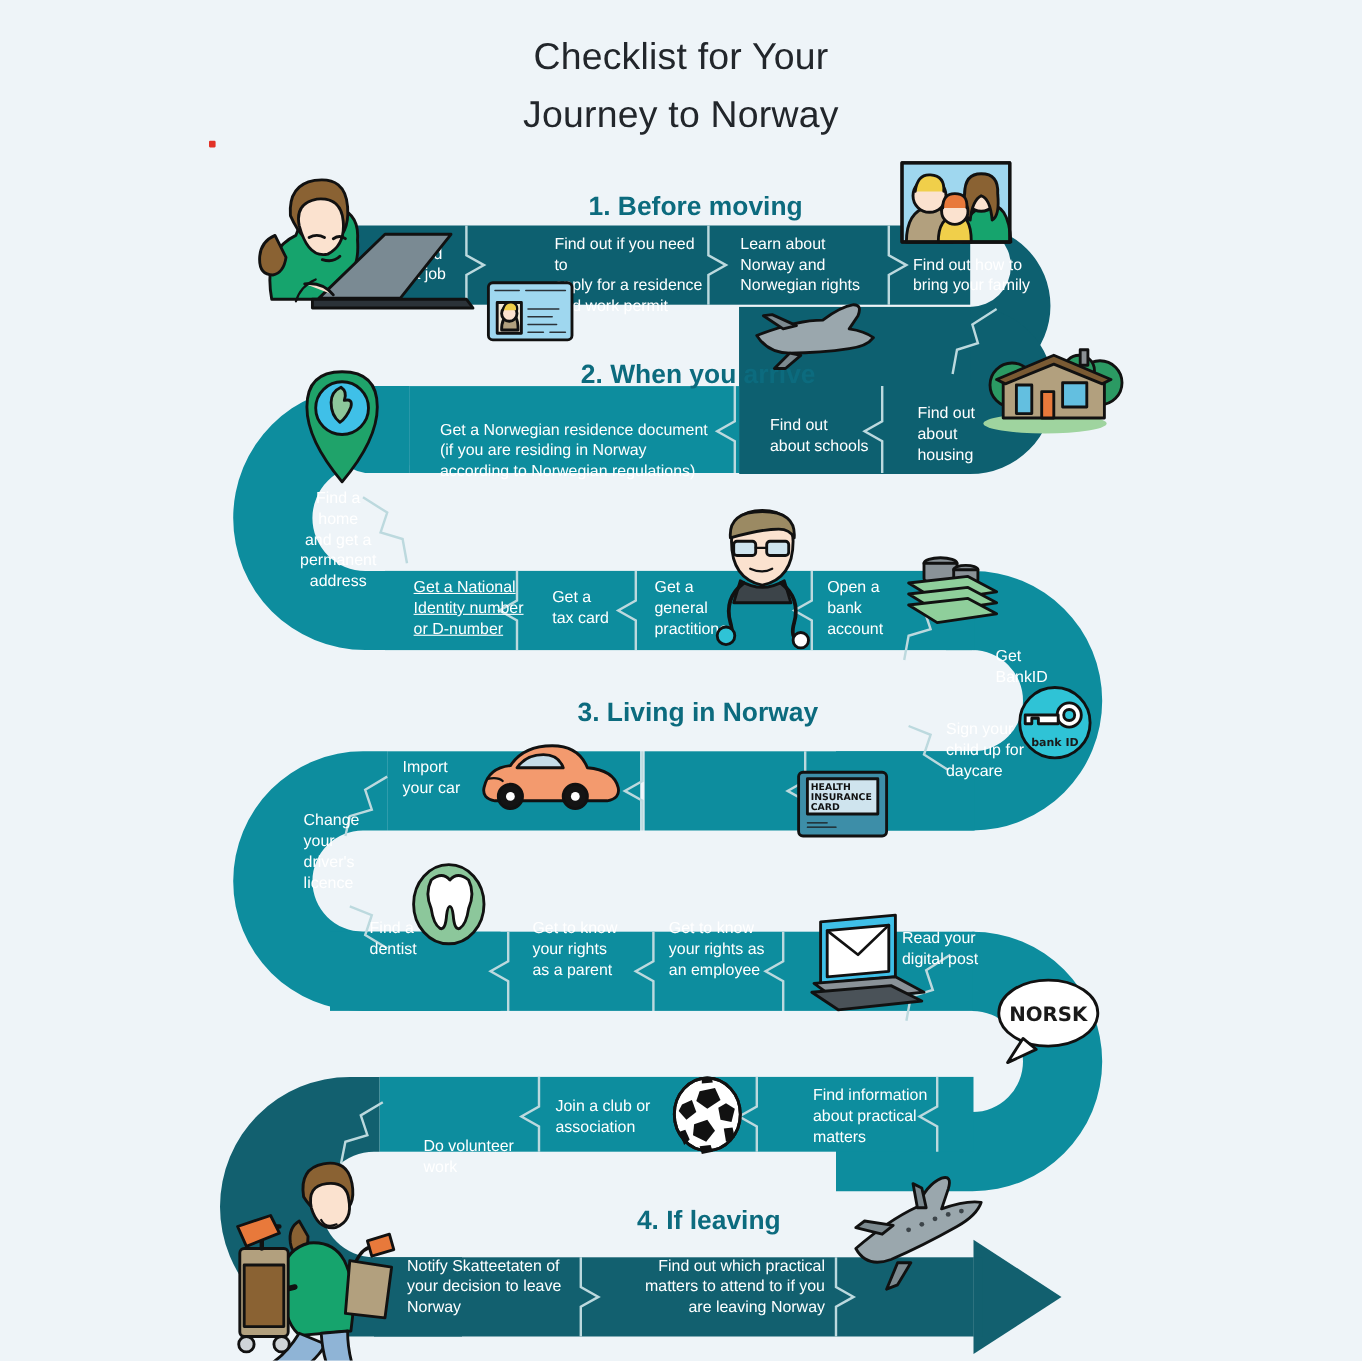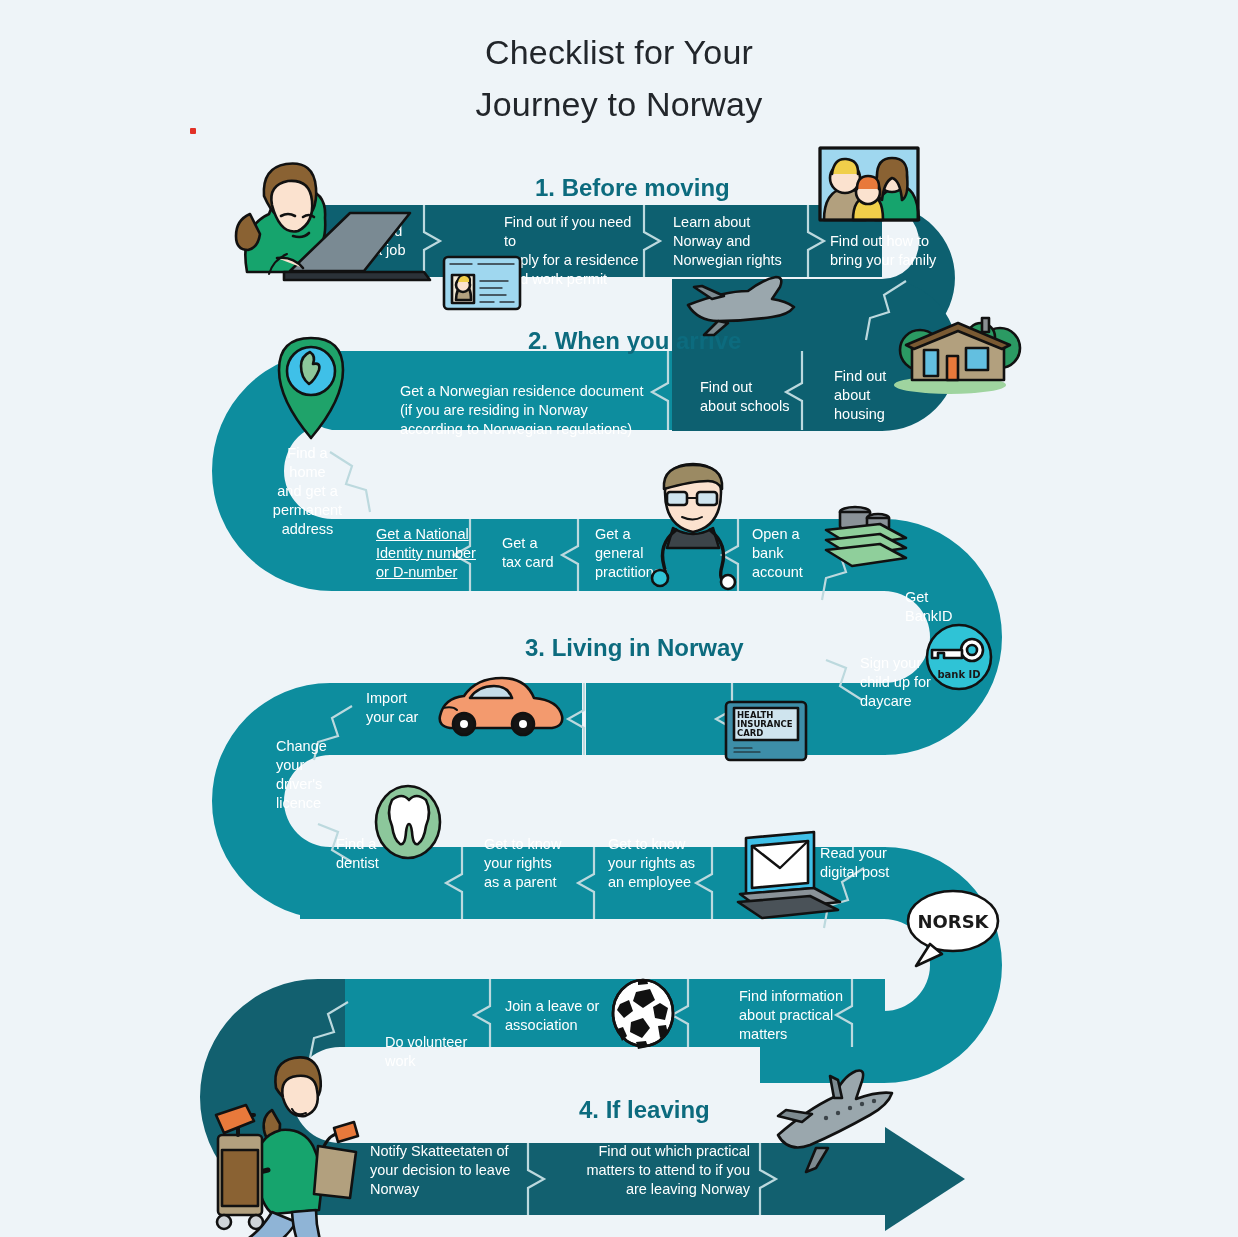--- a/index.html
+++ b/index.html
@@ -250,21 +250,21 @@
 your rights
 as a parent</div>
     <div class="step" style="left:608px;top:835px;width:110px;white-space:pre-line;">Get to know
 your rights as
 an employee</div>
     <div class="step" style="left:820px;top:844px;width:110px;white-space:pre-line;">Read your
 digital post</div>
     <div class="step" style="left:739px;top:987px;width:125px;white-space:pre-line;">Find information
 about practical
 matters</div>
-    <div class="step" style="left:505px;top:997px;width:130px;white-space:pre-line;">Join a leave or
+    <div class="step" style="left:505px;top:997px;width:130px;white-space:pre-line;">Join a club or
 association</div>
     <div class="step" style="left:385px;top:992px;width:110px;white-space:pre-line;margin-top:41px;">Do volunteer
 work</div>
 
     <div class="step" style="left:370px;top:1142px;width:150px;white-space:pre-line;">Notify Skatteetaten of
 your decision to leave
 Norway</div>
     <div class="step" style="left:570px;top:1142px;width:180px;white-space:pre-line;text-align:right;">Find out which practical
 matters to attend to if you
 are leaving Norway</div>

